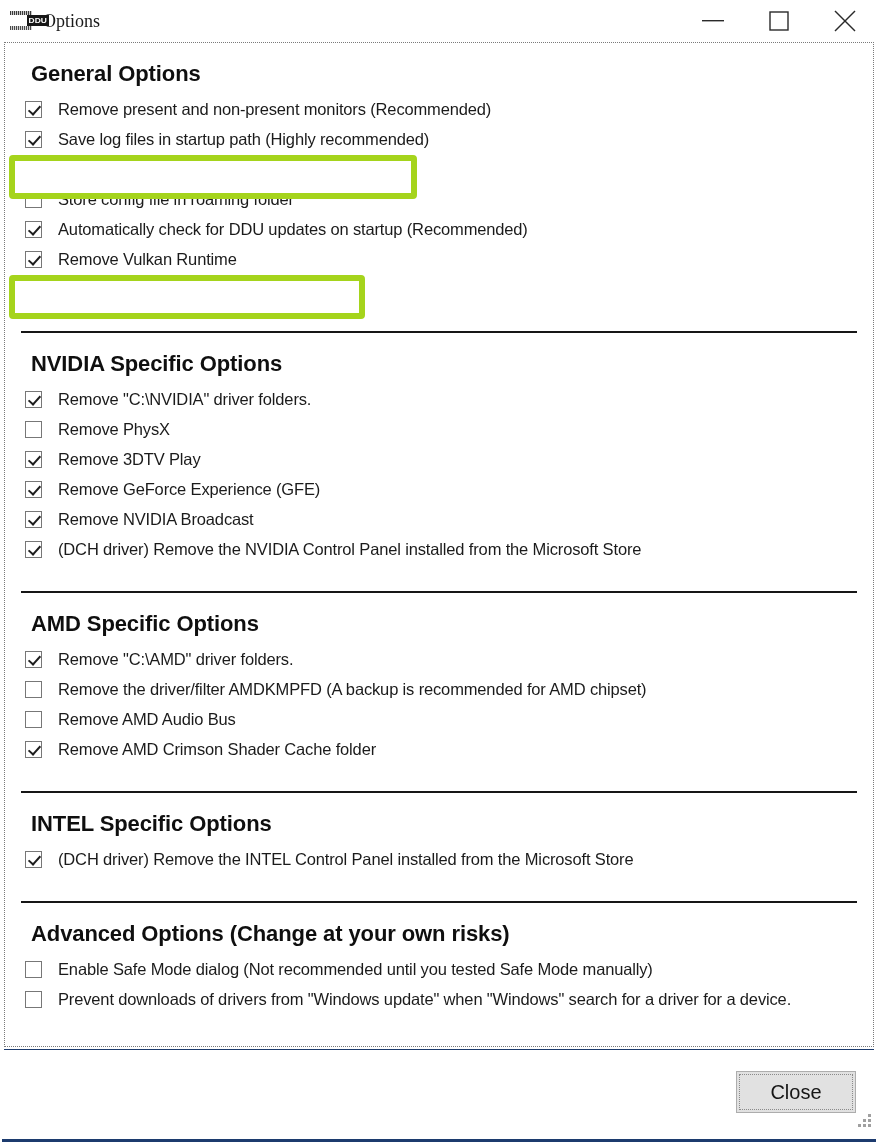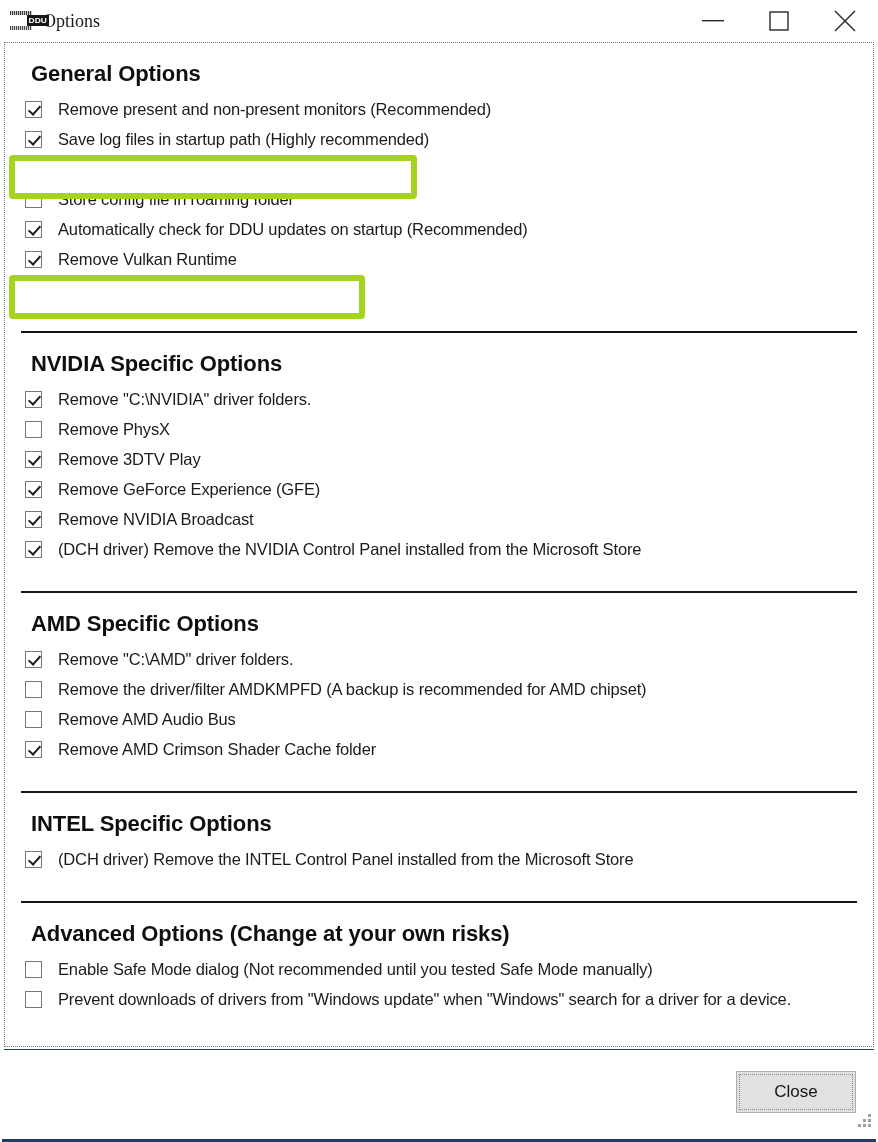--- a/index.html
+++ b/index.html
@@ -172,21 +172,21 @@
     border-top: 1px solid #1c3b6e;
   }
   #close-button {
     position: absolute;
     right: 18px; top: 21px;
     width: 120px; height: 42px;
     background: #e1e1e1;
     border: 1px solid #adadad;
     outline: 1px dotted #8a8a8a;
     outline-offset: -4px;
-    font-size: 17px;
+    font-size: 20px;
     color: #151515;
     font-family: "Liberation Sans", sans-serif;
     cursor: default;
   }
   #resize-grip {
     position: absolute;
     right: 3px; bottom: 22px;
     width: 16px; height: 16px;
   }
   #resize-grip i {

